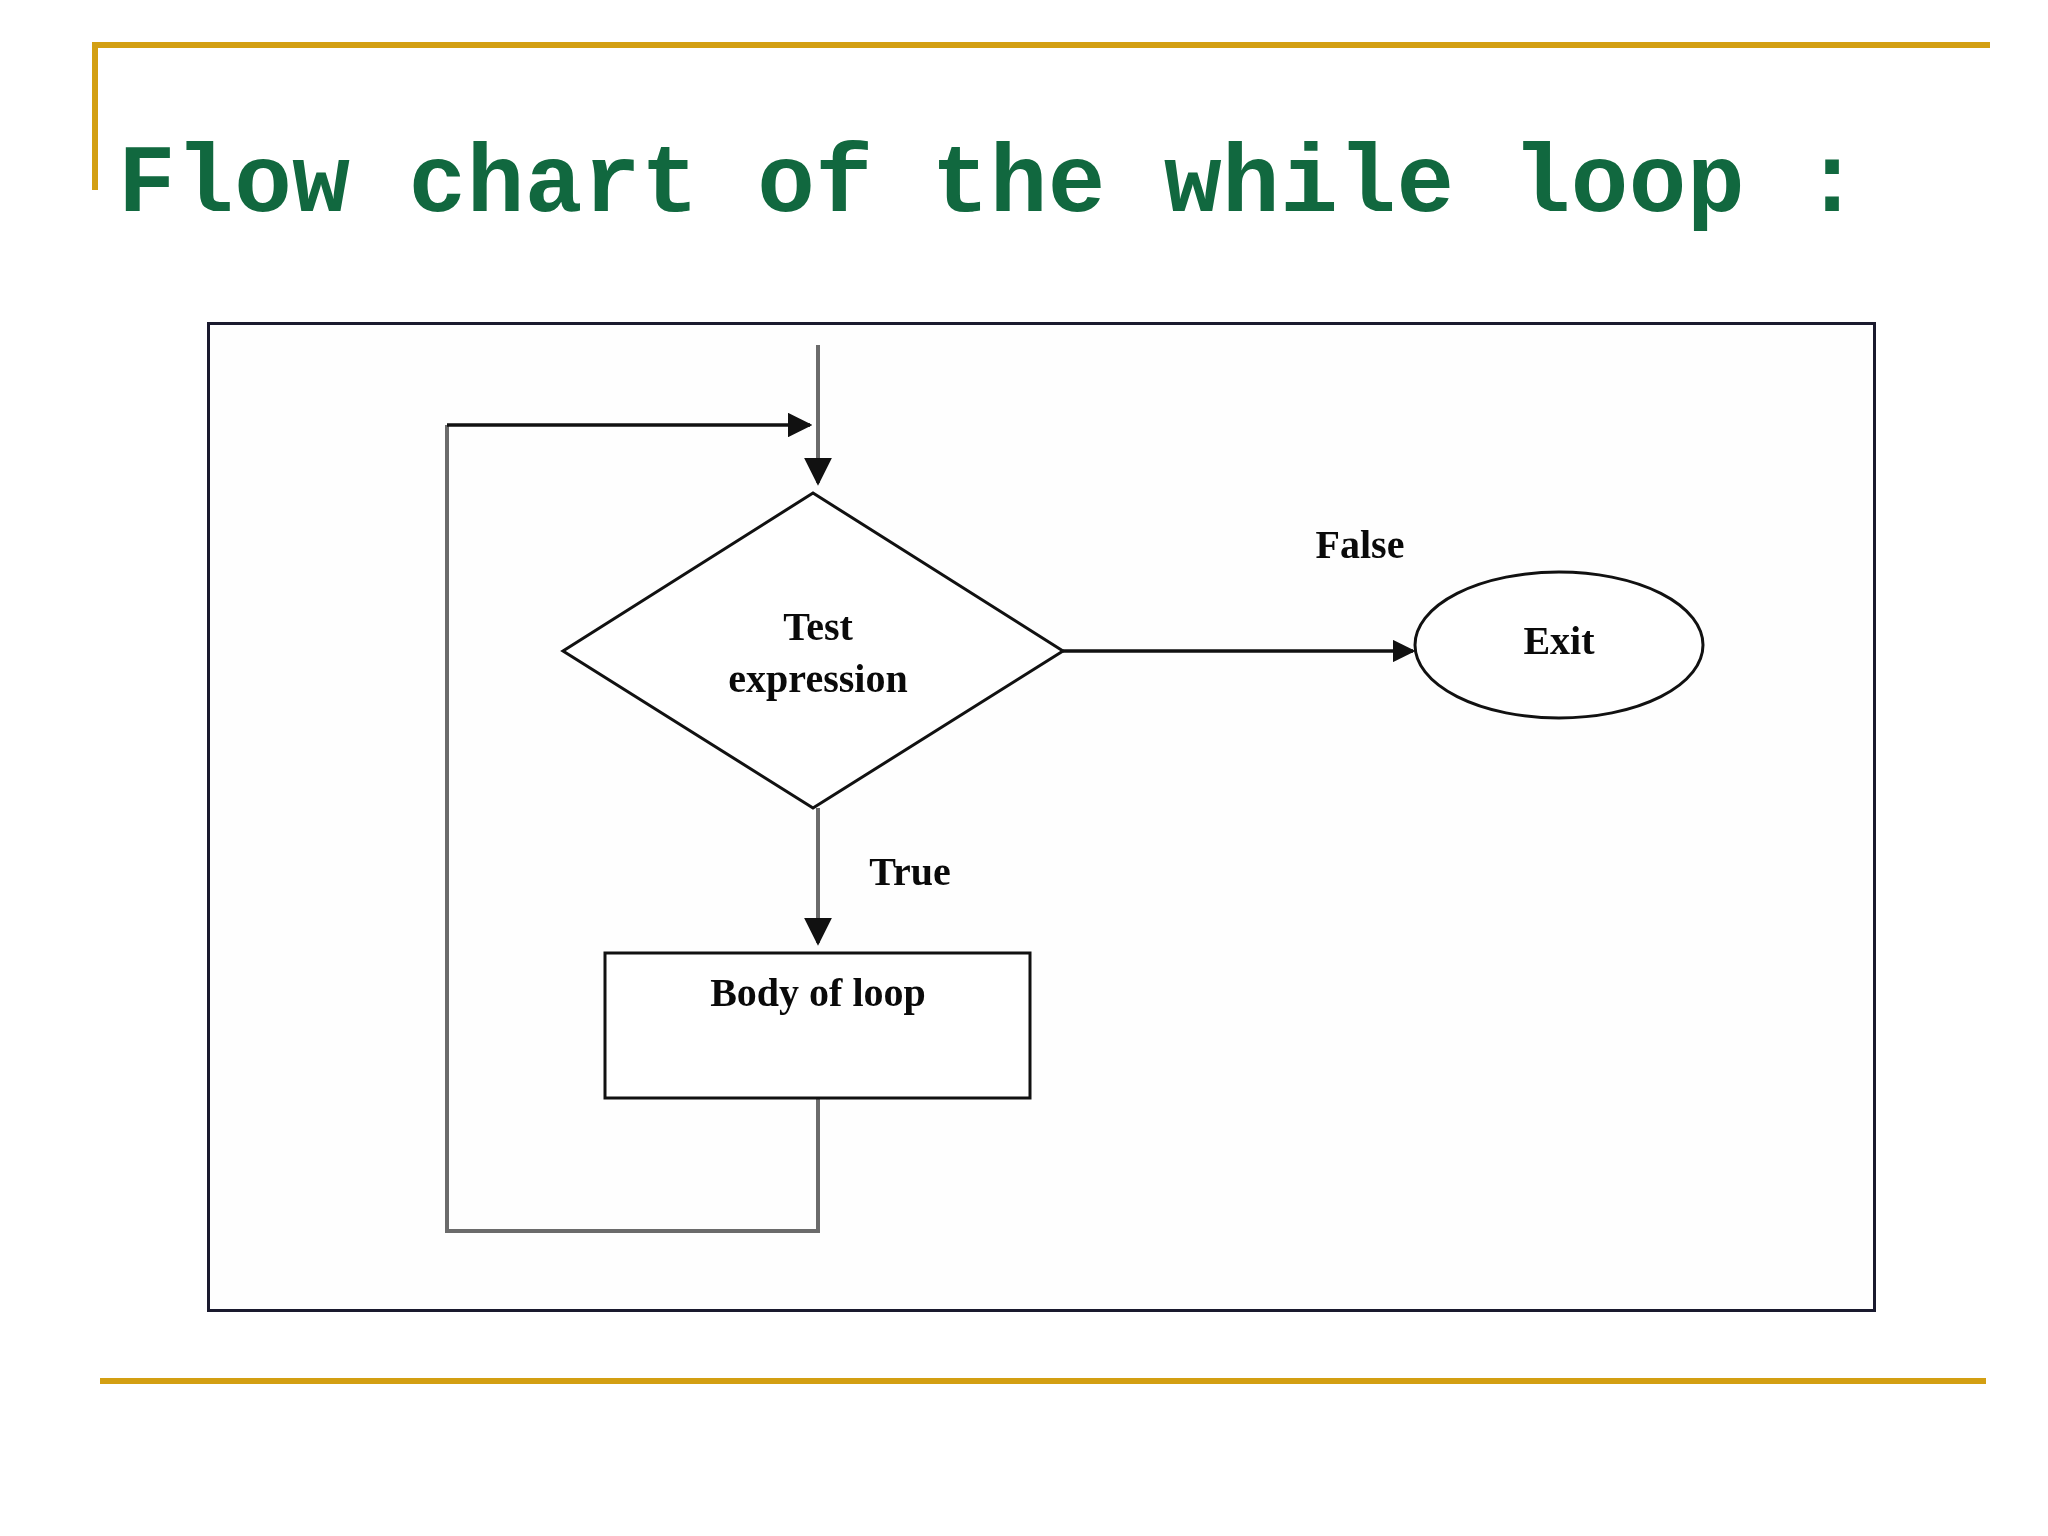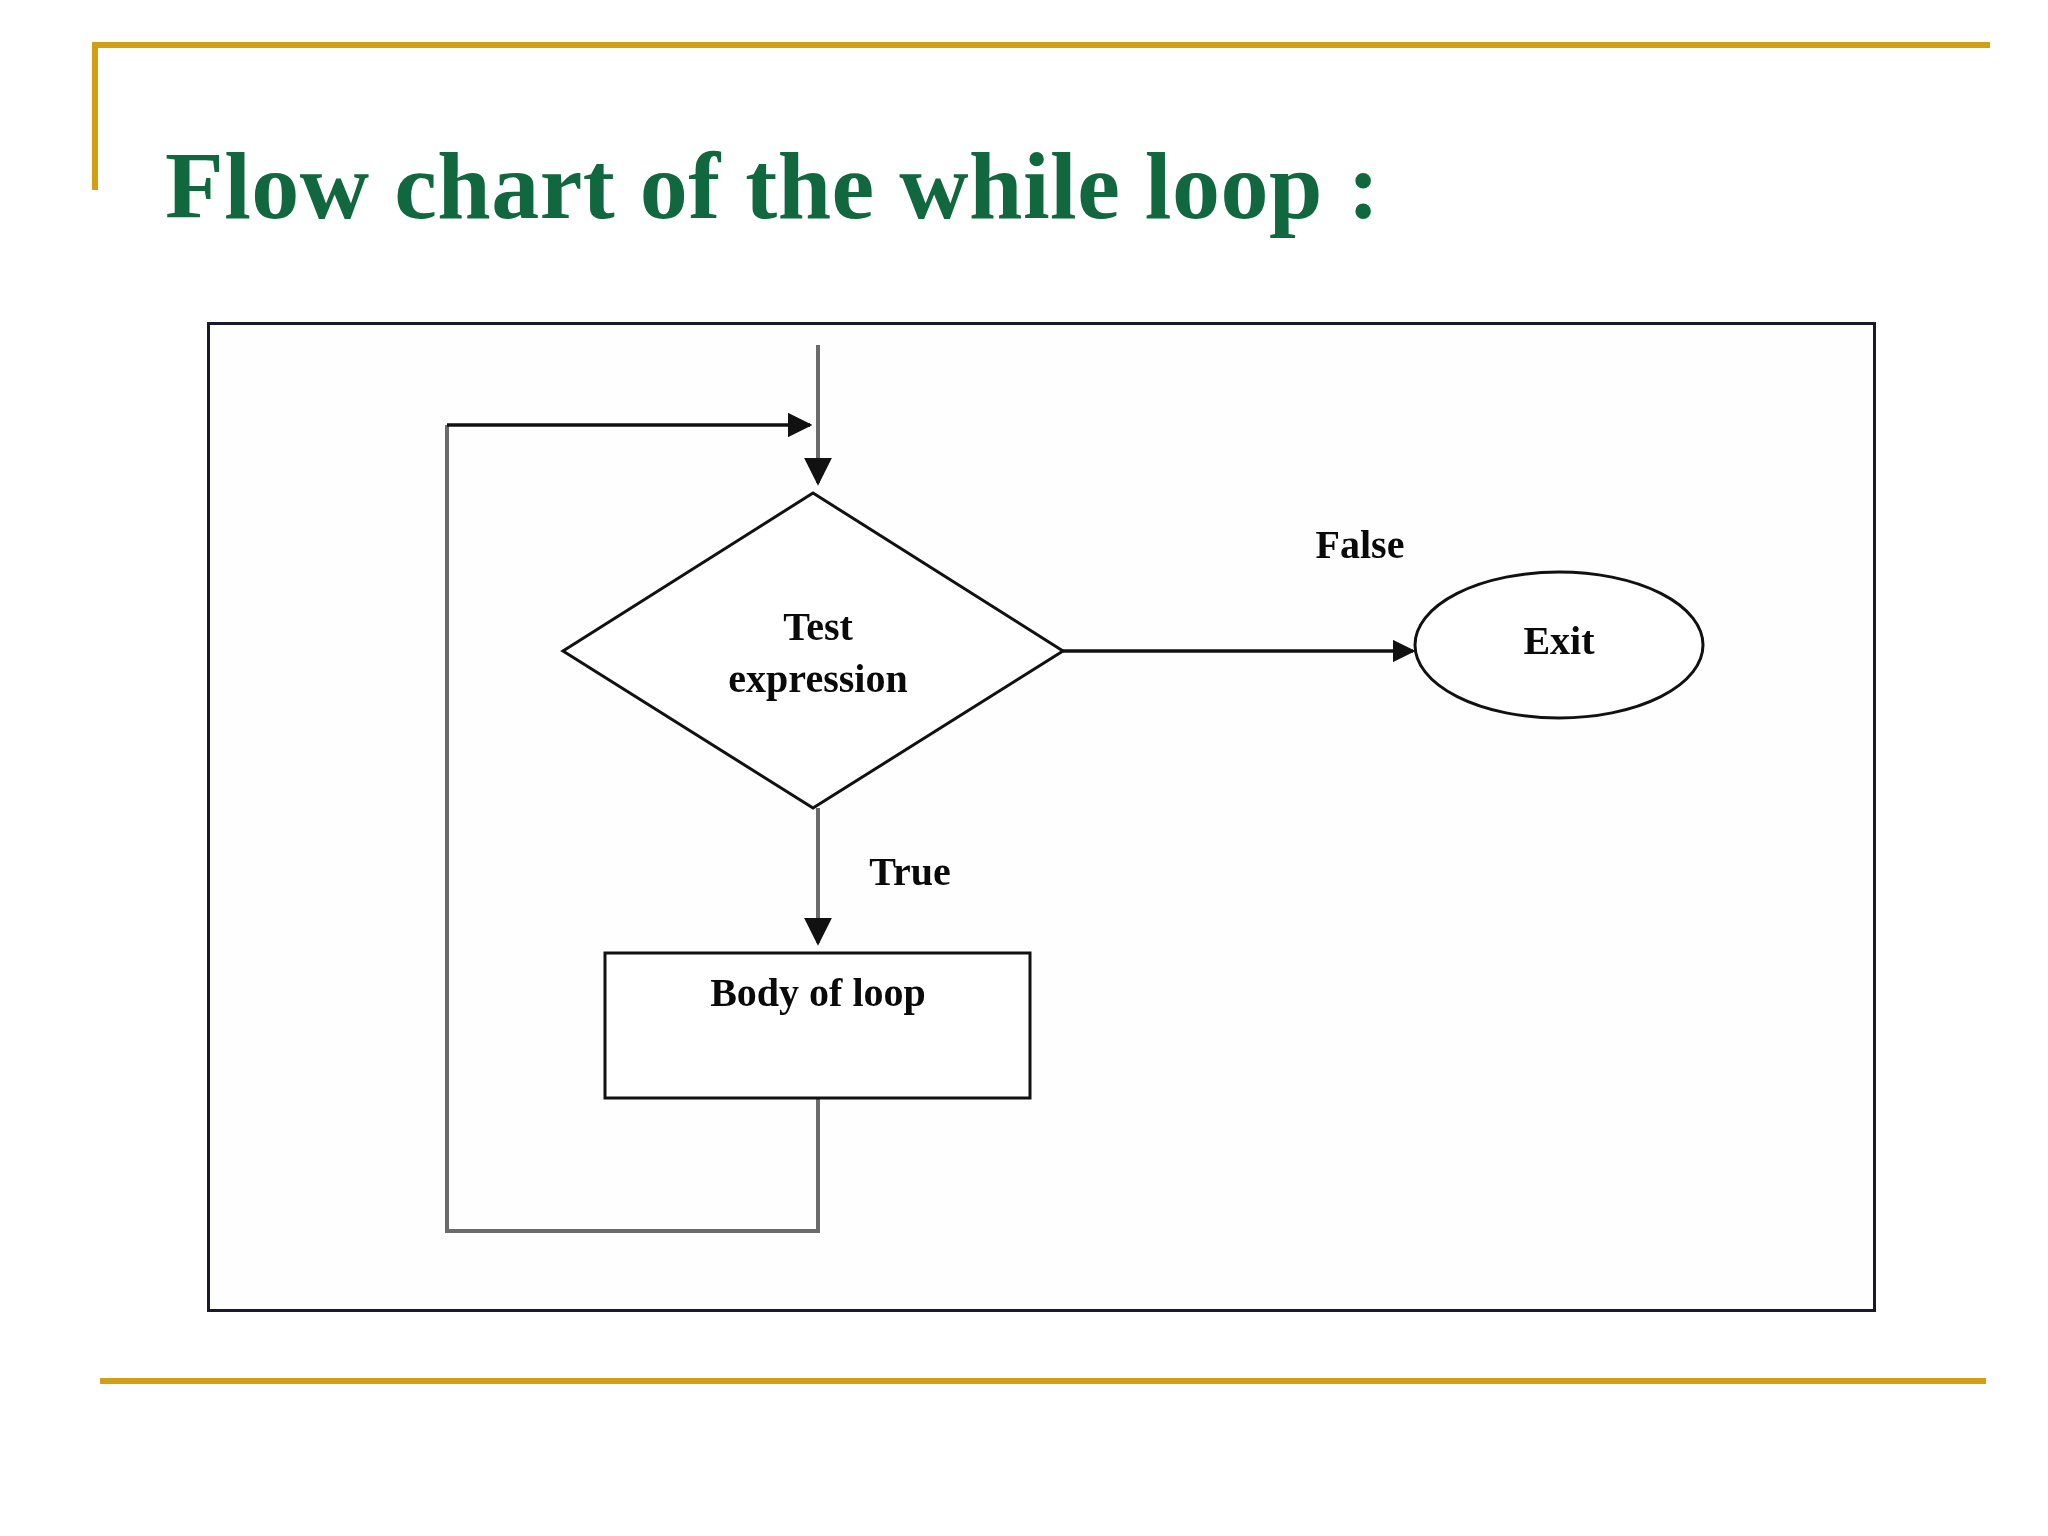--- a/index.html
+++ b/index.html
@@ -45,22 +45,21 @@
   #slide-title {
     position: absolute;
     left: 118px;
     top: 68px;
     width: 1800px;
     color: #11683f;
     font-size: 96px;
     line-height: 1.12;
     letter-spacing: 0.5px;
     white-space: nowrap;
-    font-family: Liberation Serif, serif;
-    margin-left: 47px;
+    font-family: Liberation Mono, monospace;
   }
   #slide-title .kw {
     font-weight: bold;
   }
 
   
   #flowchart-figure {
     position: absolute;
     left: 207px;
     top: 322px;

